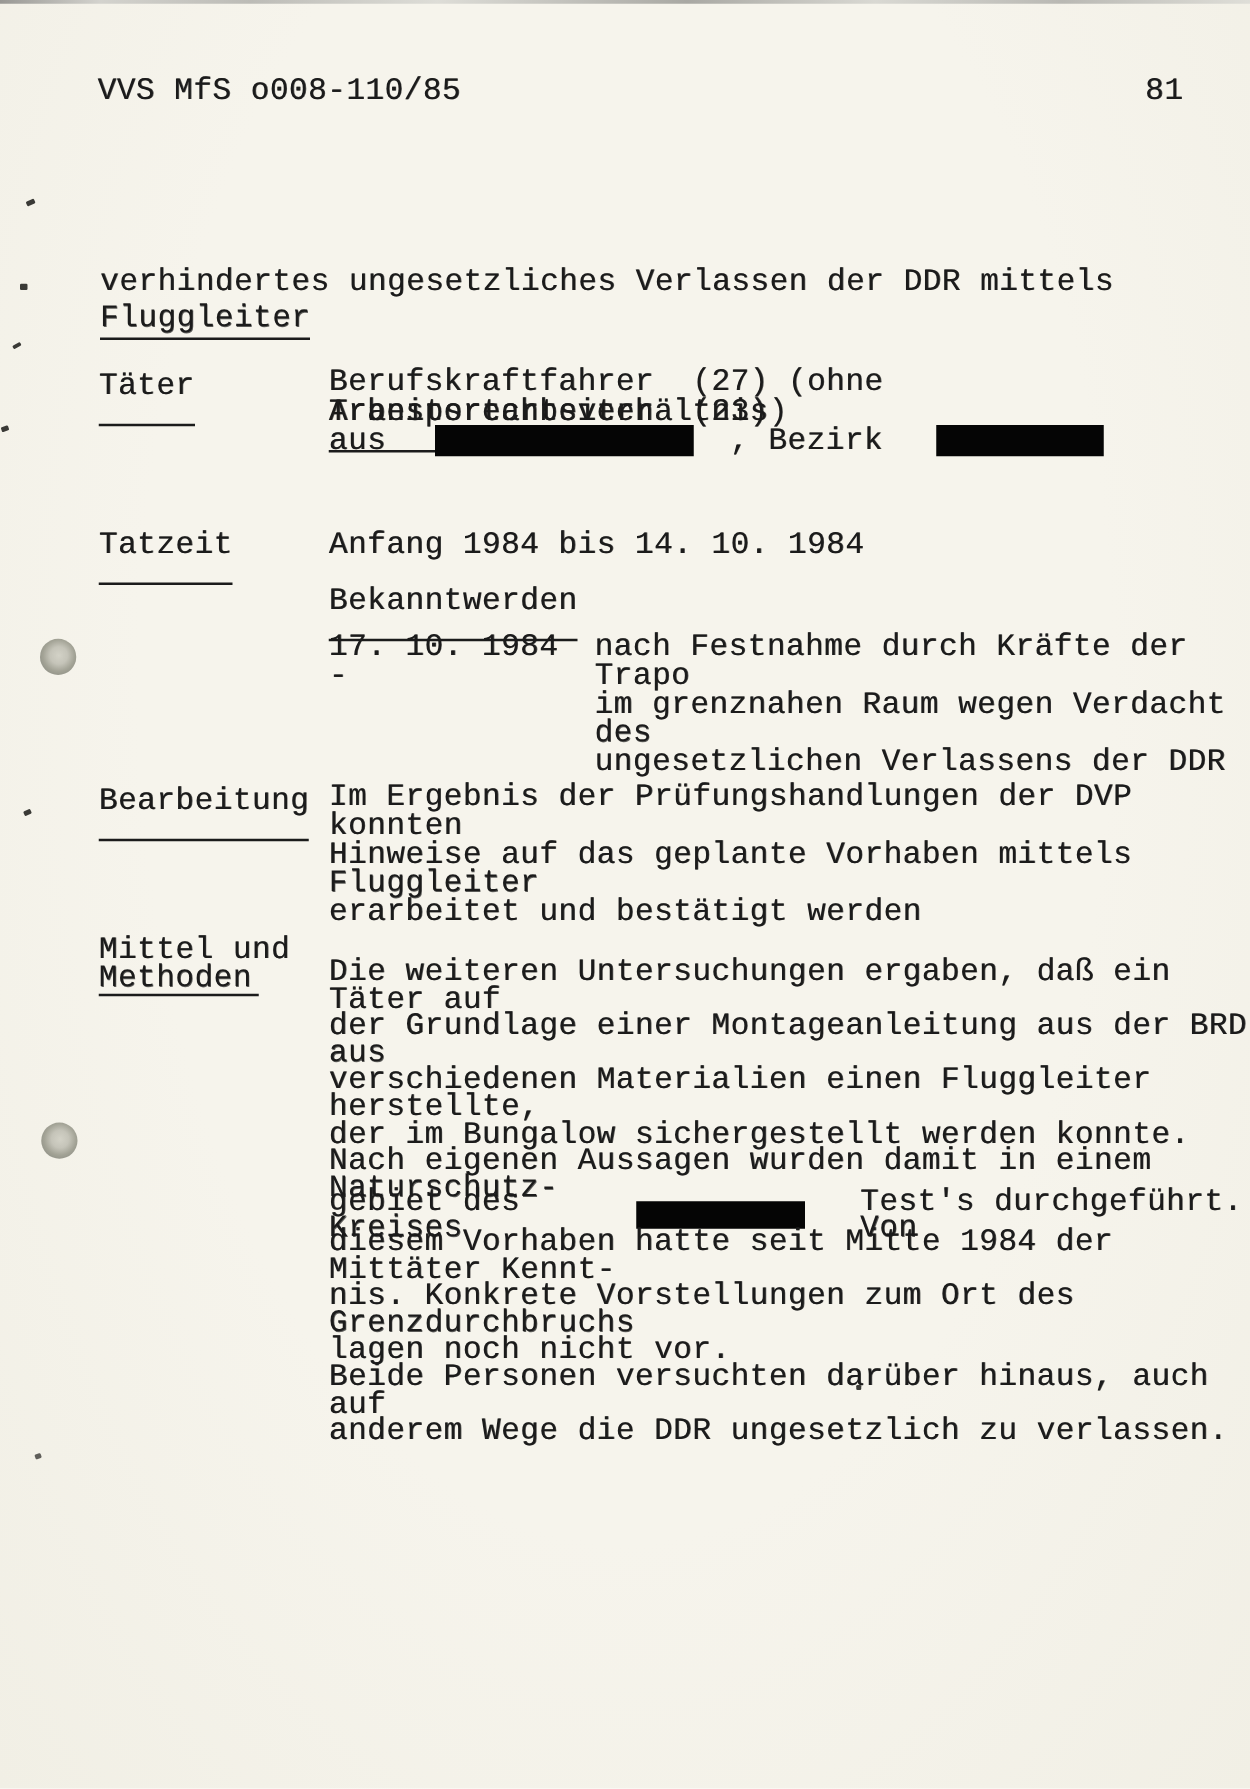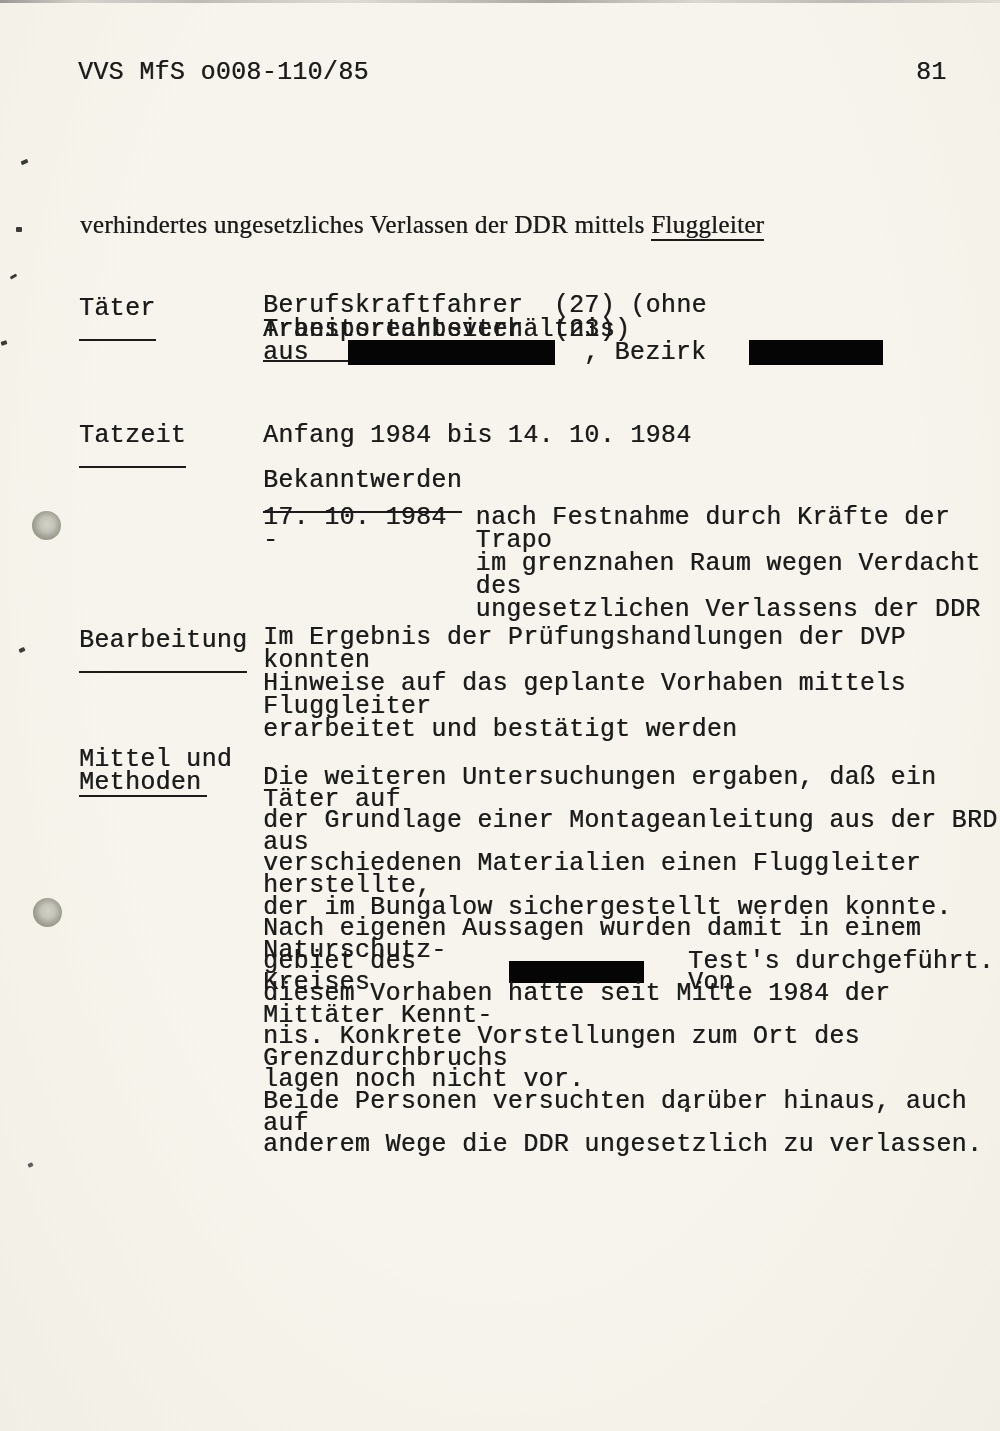--- a/index.html
+++ b/index.html
@@ -34,21 +34,21 @@
     opacity: 0.75;
   }
 
   .underline { border-bottom: 2.5px solid #1b1b1b; padding-bottom: 16px; }
   .underline-thin { border-bottom: 2px solid #1b1b1b; padding-bottom: 1px; text-align: center; }
 
   #doc-number { left: 78px; top: 58px; }
   #page-number { left: 916px; top: 58px; }
 
   #title-row { left: 80px; top: 211px; }
-  #title-row .inline { display: inline; font-family: Liberation Serif, serif; }
+  #title-row .inline { display: inline; }
 
   
   #taeter-label { left: 79px; top: 294px; }
   #taeter-content { left: 263px; top: 294px; }
   #taeter-content .line { line-height: 23.5px; height: 23.5px; }
   .line3 { display: flex; align-items: center; gap: 29px; }
   .redaction {
     background: #050505;
     display: inline-block;
     flex: none;

